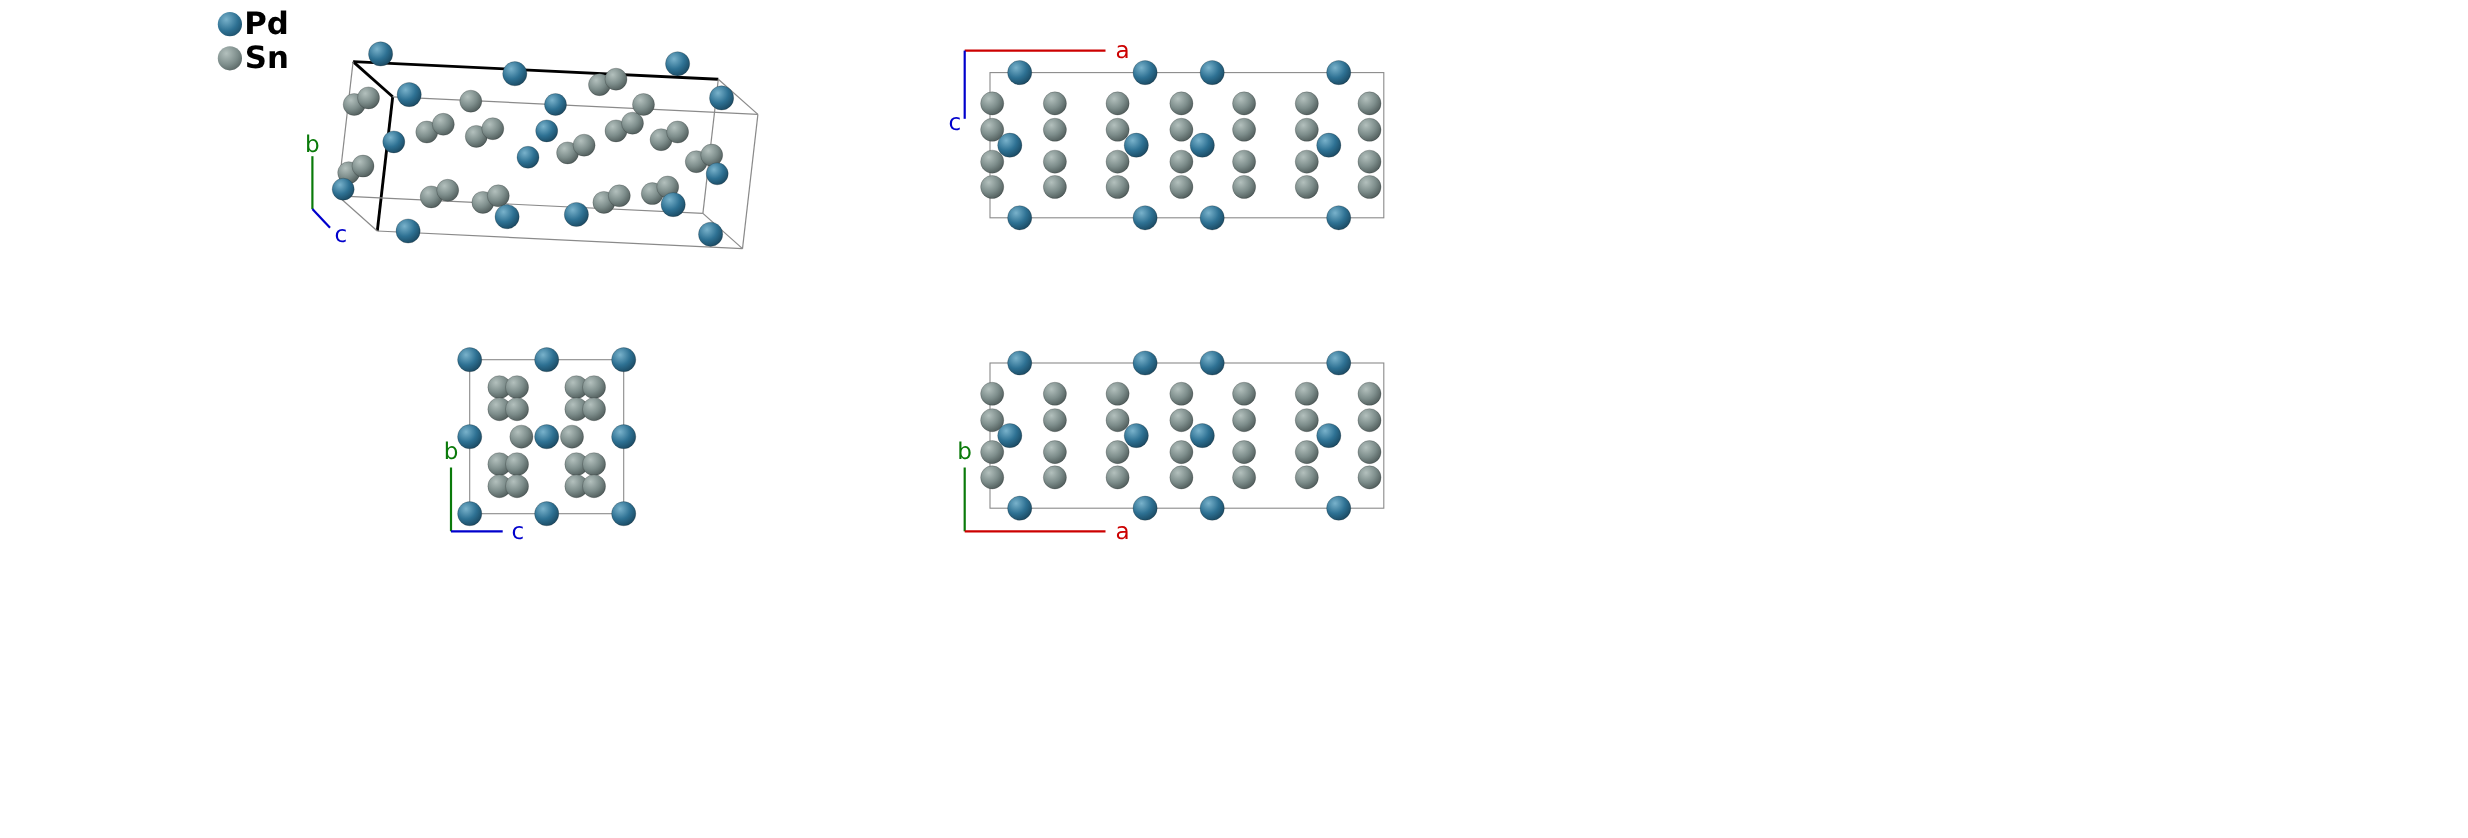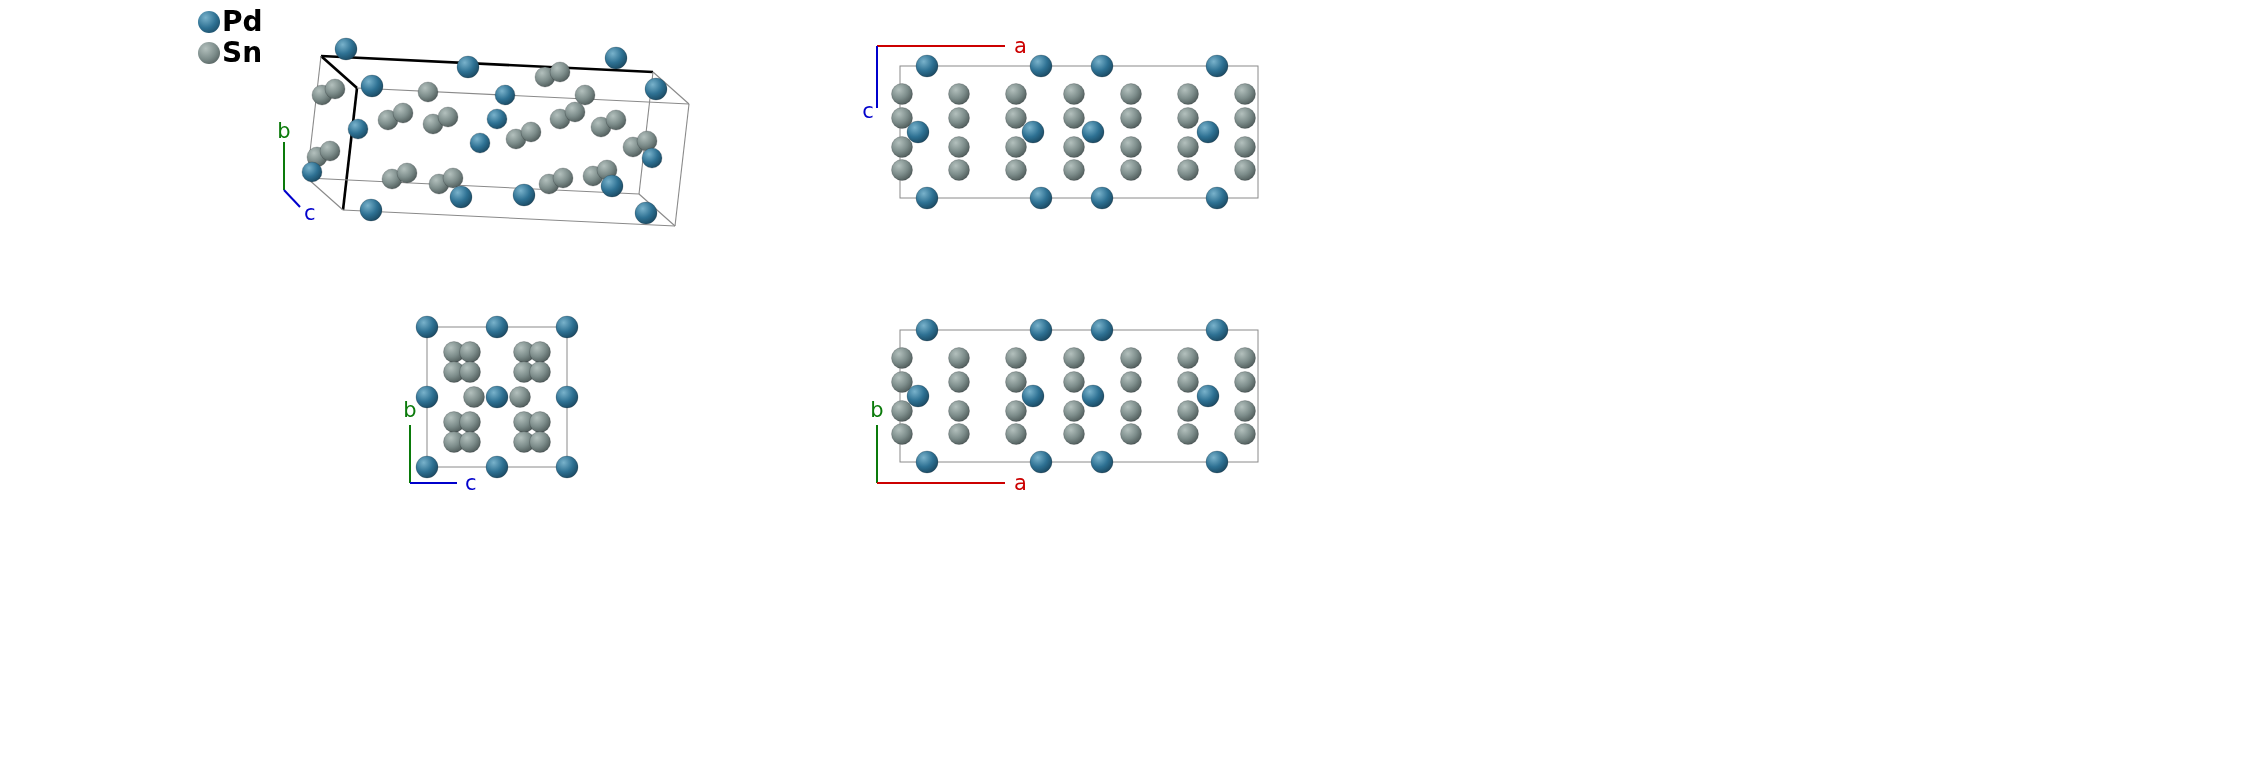--- a/index.html
+++ b/index.html
@@ -7,21 +7,21 @@
     position:relative;
     width:2244px;height:762px;
     background:#ffffff;
     overflow:hidden;
     font-family:"DejaVu Sans", sans-serif;
   }
   #scene{position:absolute;left:0;top:0;}
   #scene text{font-family:"DejaVu Sans", sans-serif;}
   .legend{
     position:absolute;left:198px;top:8px;
-    display:flex;flex-direction:column;gap:3px;
+    display:flex;flex-direction:column;gap:3px;align-items:flex-end;
   }
   .legend-row{display:flex;align-items:center;gap:2px;}
   .dot{width:22px;height:22px;border-radius:50%;flex:none;}
   .legend-label{font-weight:bold;font-size:28px;color:#000;line-height:1;}
 </style>
 </head>
 <body>
 
 <div class="canvas">
 

